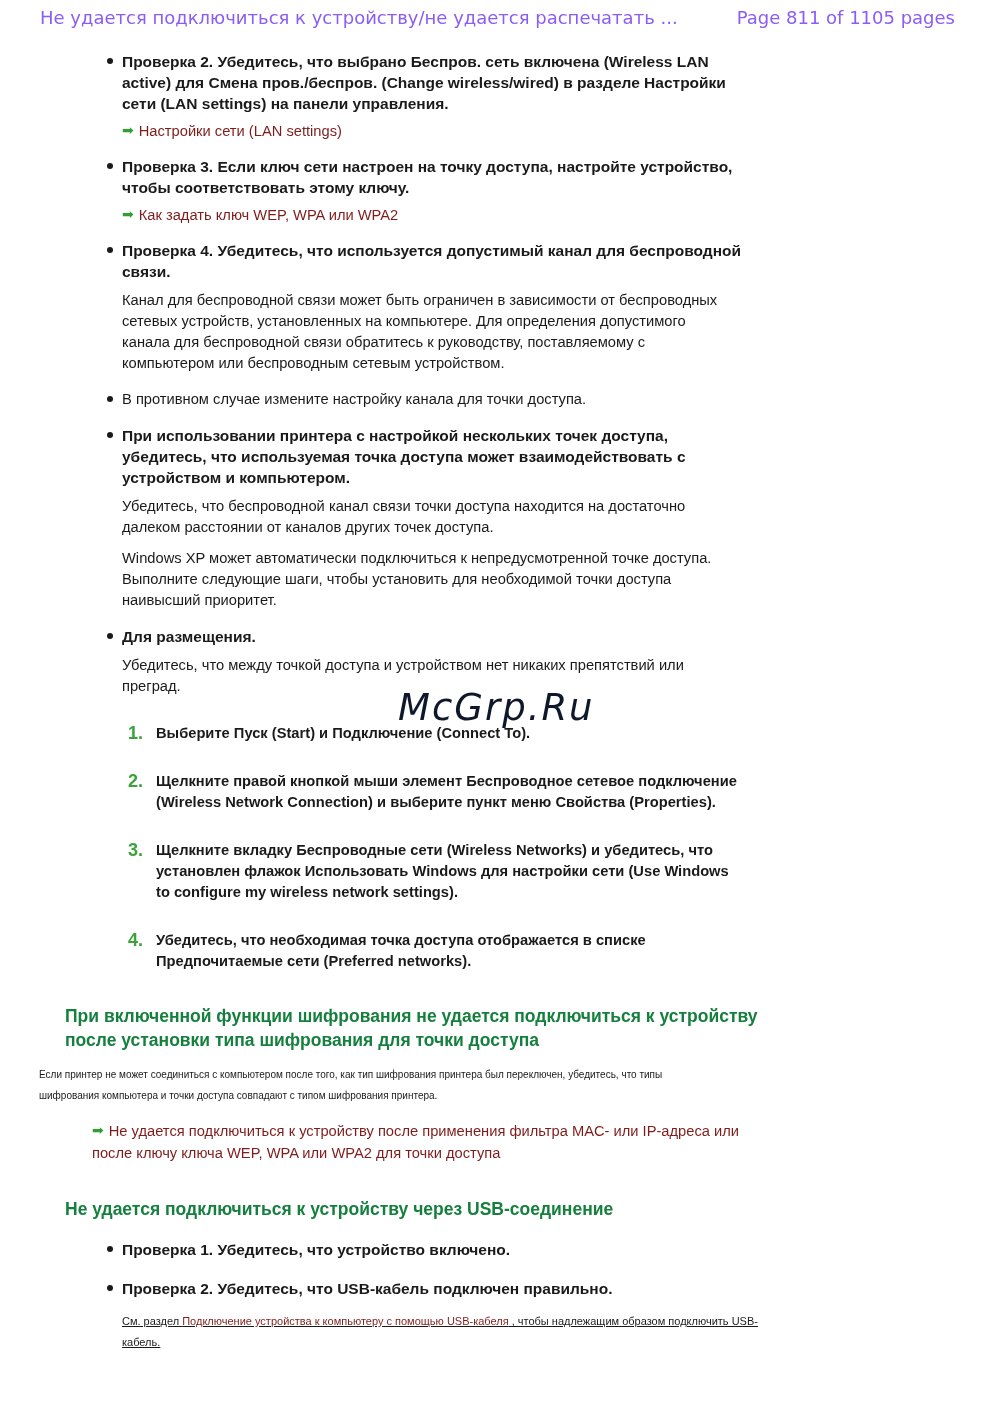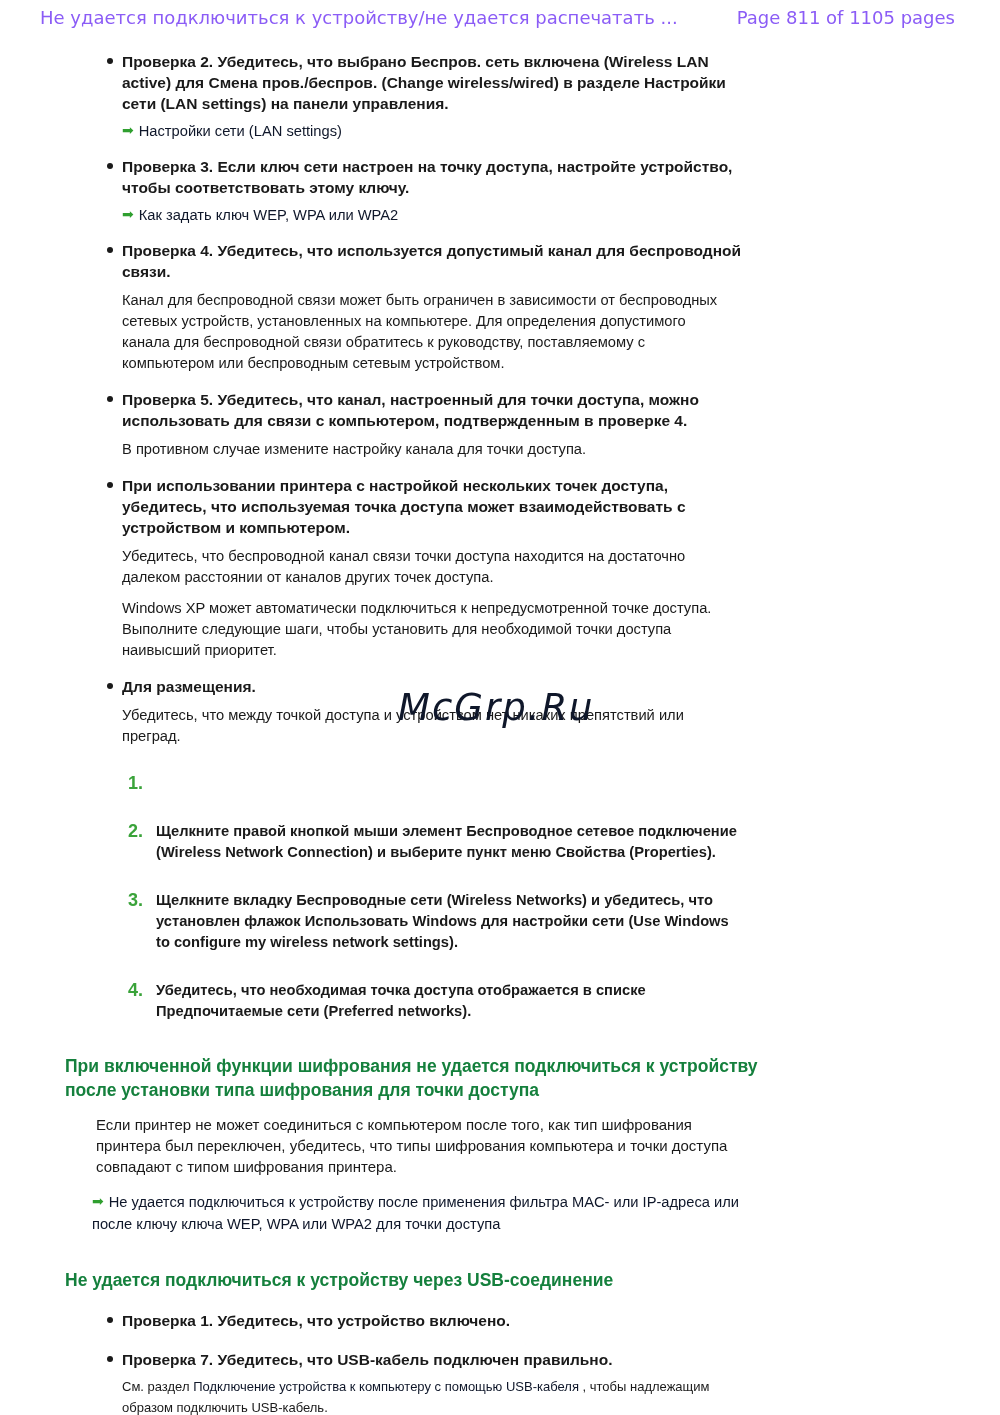--- a/index.html
+++ b/index.html
@@ -27,21 +27,21 @@
   .checks{list-style:none;margin:0;padding:23px 0 0 0;}
   .check{position:relative;margin:0 0 15px 105px;padding-left:17px;width:628px;}
   .bullet-dot{
     position:absolute;left:2px;top:7px;
     width:6px;height:6px;border-radius:50%;
     background:#1a1a1a;
   }
   .check-title{font-weight:bold;font-size:15.5px;line-height:21px;margin:0;}
   .body-p{font-size:14.7px;line-height:21px;margin:8px 18px 0 0;}
   .link-row{margin:7px 0 4px 0;font-size:14.7px;line-height:20px;}
-  a.glink{color:#0f172a;text-decoration:none;cursor:pointer;}
+  a.glink{color:#7f1d1d;text-decoration:none;cursor:pointer;}
   .arrow-icon{
     display:inline-block;
     color:#2f9f2f;
     font-size:14px;
     margin-right:5px;
     transform:translateY(-1px);
   }
   .arrow-icon::before{content:"\27A1";}
   
   .steps{list-style:none;margin:26px 0 0 128px;padding:0;}
@@ -50,26 +50,26 @@
     color:#3aa33a;font-weight:bold;font-size:18px;line-height:21px;
     margin-right:10px;min-width:18px;flex:0 0 auto;
   }
   .step-text{font-weight:bold;font-size:14.7px;line-height:21px;}
   
   .section{margin-top:32px;}
   .section-heading{
     color:#15803d;font-weight:bold;font-size:17.5px;line-height:24px;
     margin:0 0 0 65px;width:740px;
   }
-  .section-body{margin:12px 0 0 96px;width:645px;font-size:15px;line-height:21px;}
+  .section-body{margin:12px 0 0 39px;width:645px;font-size:10px;line-height:21px;}
   .section-link{margin:14px 0 0 92px;width:668px;font-size:14.7px;line-height:22px;}
   .usb-section{margin-top:33px;}
   .usb-checks{list-style:none;margin:0;padding:18px 16px 0 0;}
   .usb-checks .check{margin-bottom:18px;width:640px;}
-  .see-p{font-size:13px;line-height:21px;margin:6px 0 0 0;}
+  .see-p{font-size:11px;line-height:21px;margin:12px 0 0 0;text-decoration:underline;}
   
   .watermark{
     position:absolute;left:398px;top:686px;
     font-family:"DejaVu Sans",sans-serif;
     font-style:italic;
     font-size:37px;
     letter-spacing:2px;
     color:#0f172a;
     white-space:nowrap;
     pointer-events:none;
@@ -104,41 +104,41 @@
     </li>
 
     <li class="check">
       <span class="bullet-dot"></span>
       <p class="check-title">Проверка 4. Убедитесь, что используется допустимый канал для беспроводной связи.</p>
       <p class="body-p">Канал для беспроводной связи может быть ограничен в зависимости от беспроводных сетевых устройств, установленных на компьютере. Для определения допустимого канала для беспроводной связи обратитесь к руководству, поставляемому с компьютером или беспроводным сетевым устройством.</p>
     </li>
 
     <li class="check">
       <span class="bullet-dot"></span>
-      <p class="check-title">Проверка 5. Убедитесь, что канал, настроенный для точки доступа, можно использовать для связи с компьютером, подтвержденным в проверке 4.</p>
       <p class="body-p">В противном случае измените настройку канала для точки доступа.</p>
     </li>
 
     <li class="check">
       <span class="bullet-dot"></span>
       <p class="check-title">При использовании принтера с настройкой нескольких точек доступа, убедитесь, что используемая точка доступа может взаимодействовать с устройством и компьютером.</p>
       <p class="body-p">Убедитесь, что беспроводной канал связи точки доступа находится на достаточно далеком расстоянии от каналов других точек доступа.</p>
       <p class="body-p" style="margin-top:10px;">Windows XP может автоматически подключиться к непредусмотренной точке доступа. Выполните следующие шаги, чтобы установить для необходимой точки доступа наивысший приоритет.</p>
     </li>
 
     <li class="check">
       <span class="bullet-dot"></span>
       <p class="check-title">Для размещения.</p>
       <p class="body-p">Убедитесь, что между точкой доступа и устройством нет никаких препятствий или преград.</p>
     </li>
   </ul>
 
   <ol class="steps">
     <li class="step">
       <span class="step-num">1.</span>
+      <span class="step-text">Выберите Пуск (Start) и Подключение (Connect To).</span>
     </li>
     <li class="step">
       <span class="step-num">2.</span>
       <span class="step-text">Щелкните правой кнопкой мыши элемент Беспроводное сетевое подключение (Wireless Network Connection) и выберите пункт меню Свойства (Properties).</span>
     </li>
     <li class="step">
       <span class="step-num">3.</span>
       <span class="step-text">Щелкните вкладку Беспроводные сети (Wireless Networks) и убедитесь, что установлен флажок Использовать Windows для настройки сети (Use Windows to configure my wireless network settings).</span>
     </li>
     <li class="step">
@@ -157,21 +157,21 @@
 
   <div class="section usb-section">
     <h2 class="section-heading">Не удается подключиться к устройству через USB-соединение</h2>
     <ul class="usb-checks">
       <li class="check">
         <span class="bullet-dot"></span>
         <p class="check-title">Проверка 1. Убедитесь, что устройство включено.</p>
       </li>
       <li class="check">
         <span class="bullet-dot"></span>
-        <p class="check-title">Проверка 7. Убедитесь, что USB-кабель подключен правильно.</p>
+        <p class="check-title">Проверка 2. Убедитесь, что USB-кабель подключен правильно.</p>
         <p class="see-p"><span>См. раздел </span><a class="glink">Подключение устройства к компьютеру с помощью USB-кабеля</a><span> , чтобы надлежащим образом подключить USB-кабель.</span></p>
       </li>
     </ul>
   </div>
 
   <div class="watermark">McGrp.Ru</div>
 
 </div>
 
 </body></html>

